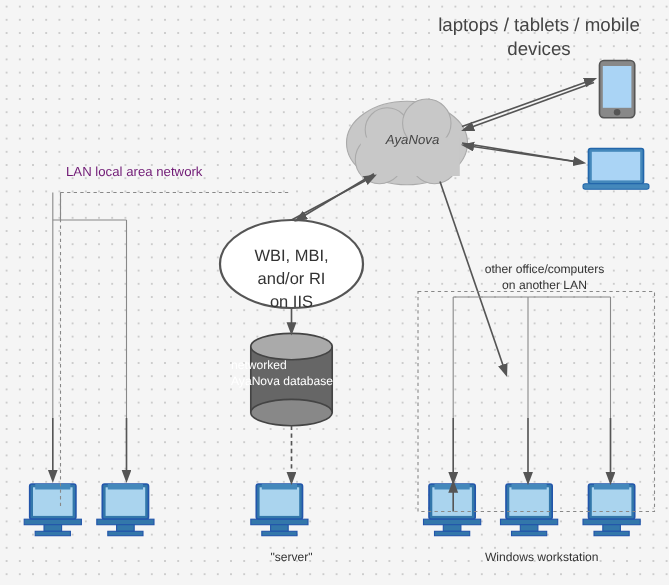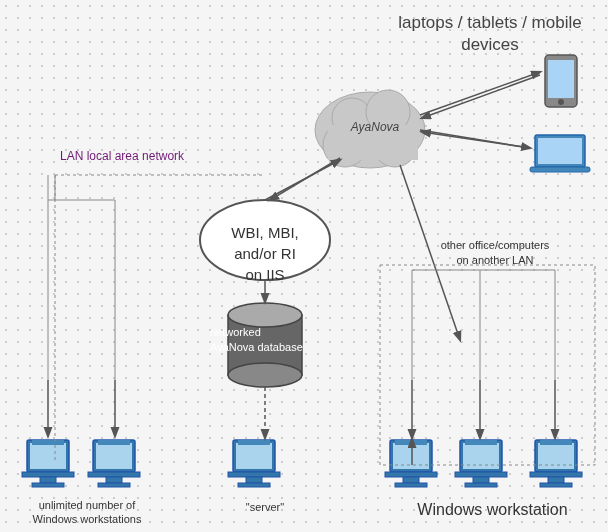--- a/index.html
+++ b/index.html
@@ -195,25 +195,21 @@
 on IIS</span>
   </div>
 
   <div class="label" style="top: 325px; left: 210px; width: 110px; text-align: left; font-size: 11px; color: white; line-height: 1.4;">
     <span style="white-space: pre-line;">networked
 AyaNova database</span>
   </div>
 
   <div class="label" style="top: 500px; left: 228px; width: 74px; text-align: center; font-size: 11px; color: #333;">"server"</div>
 
-  <div class="label" style="top: 498px; left: 12px; width: 150px; text-align: center; font-size: 11px; color: #333; line-height: 1.3;">
-    <span style="white-space: pre-line;">unlimited number of
-Windows workstations</span>
-  </div>
 
   <div class="label" style="top: 218px; left: 395px; width: 200px; text-align: center; font-size: 11px; color: #333; line-height: 1.4; margin-top: 20px;">
     <span style="white-space: pre-line;">other office/computers
 on another LAN</span>
   </div>
 
-  <div class="label" style="top: 500px; left: 385px; width: 215px; text-align: center; font-size: 16px; color: #333;">Windows workstation</div>
+  <div class="label" style="top: 500px; left: 385px; width: 215px; text-align: center; font-size: 11px; color: #333;">Windows workstation</div>
 
 </div>
 
 </body></html>

